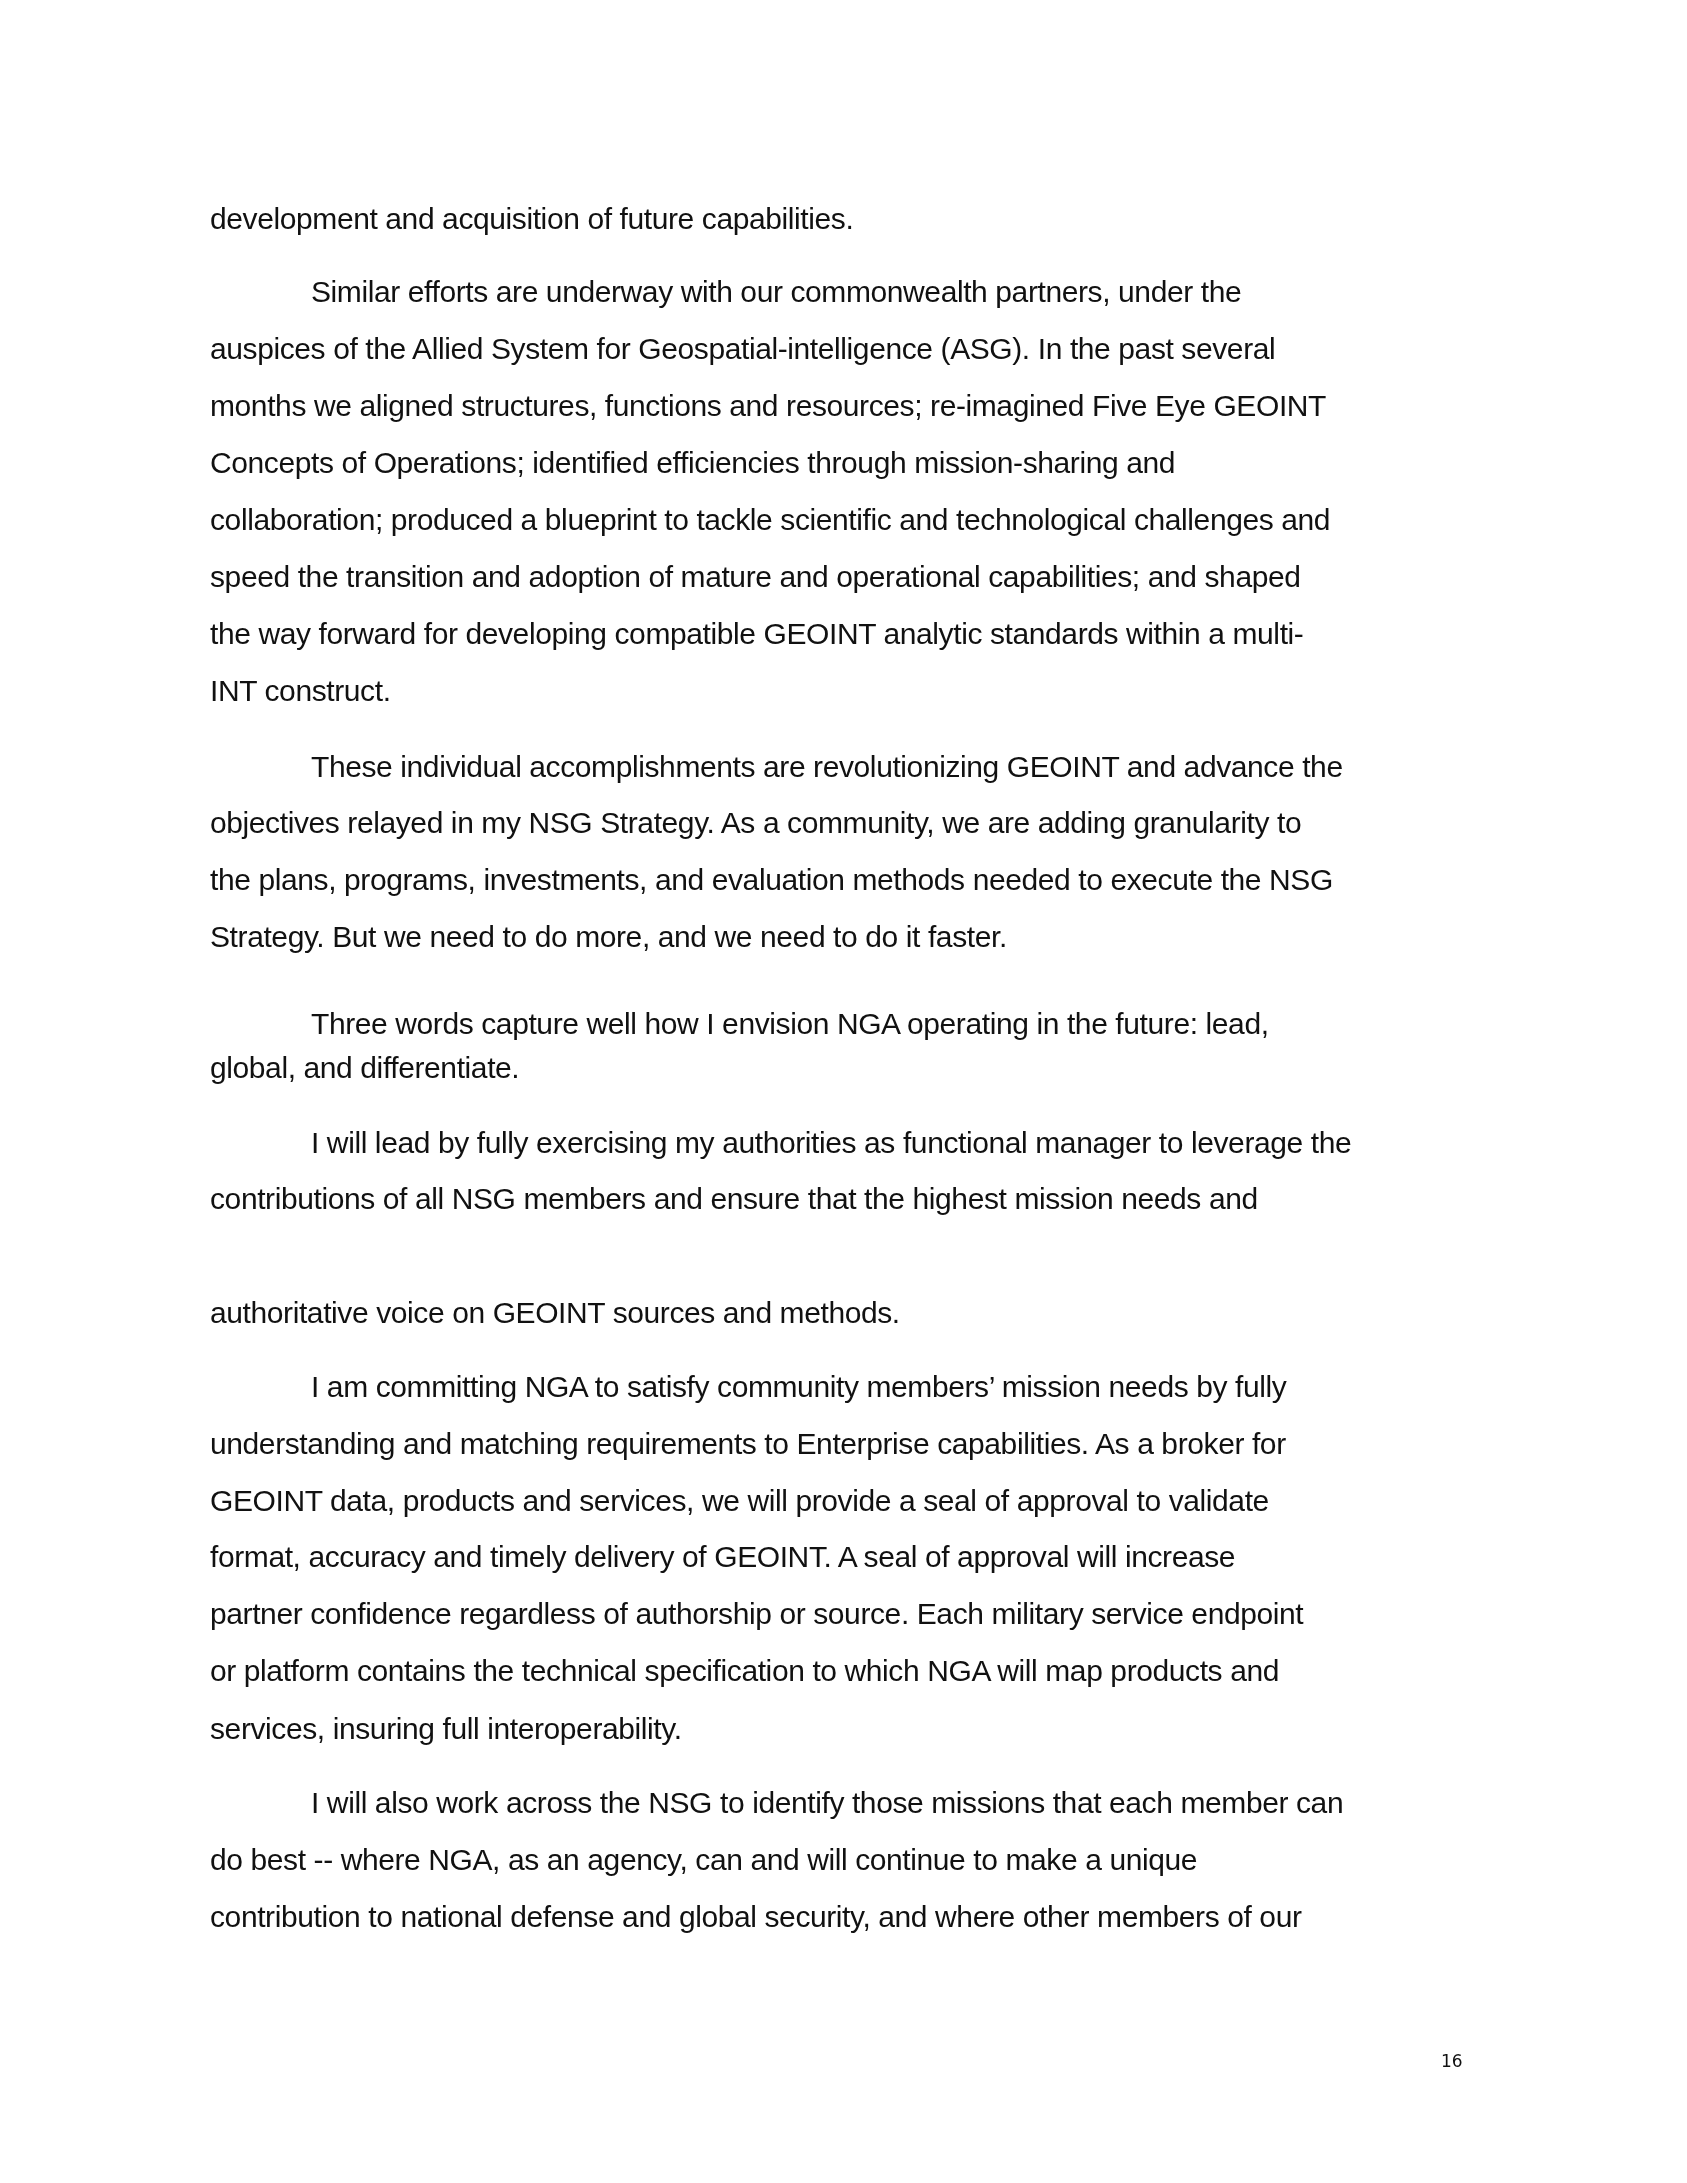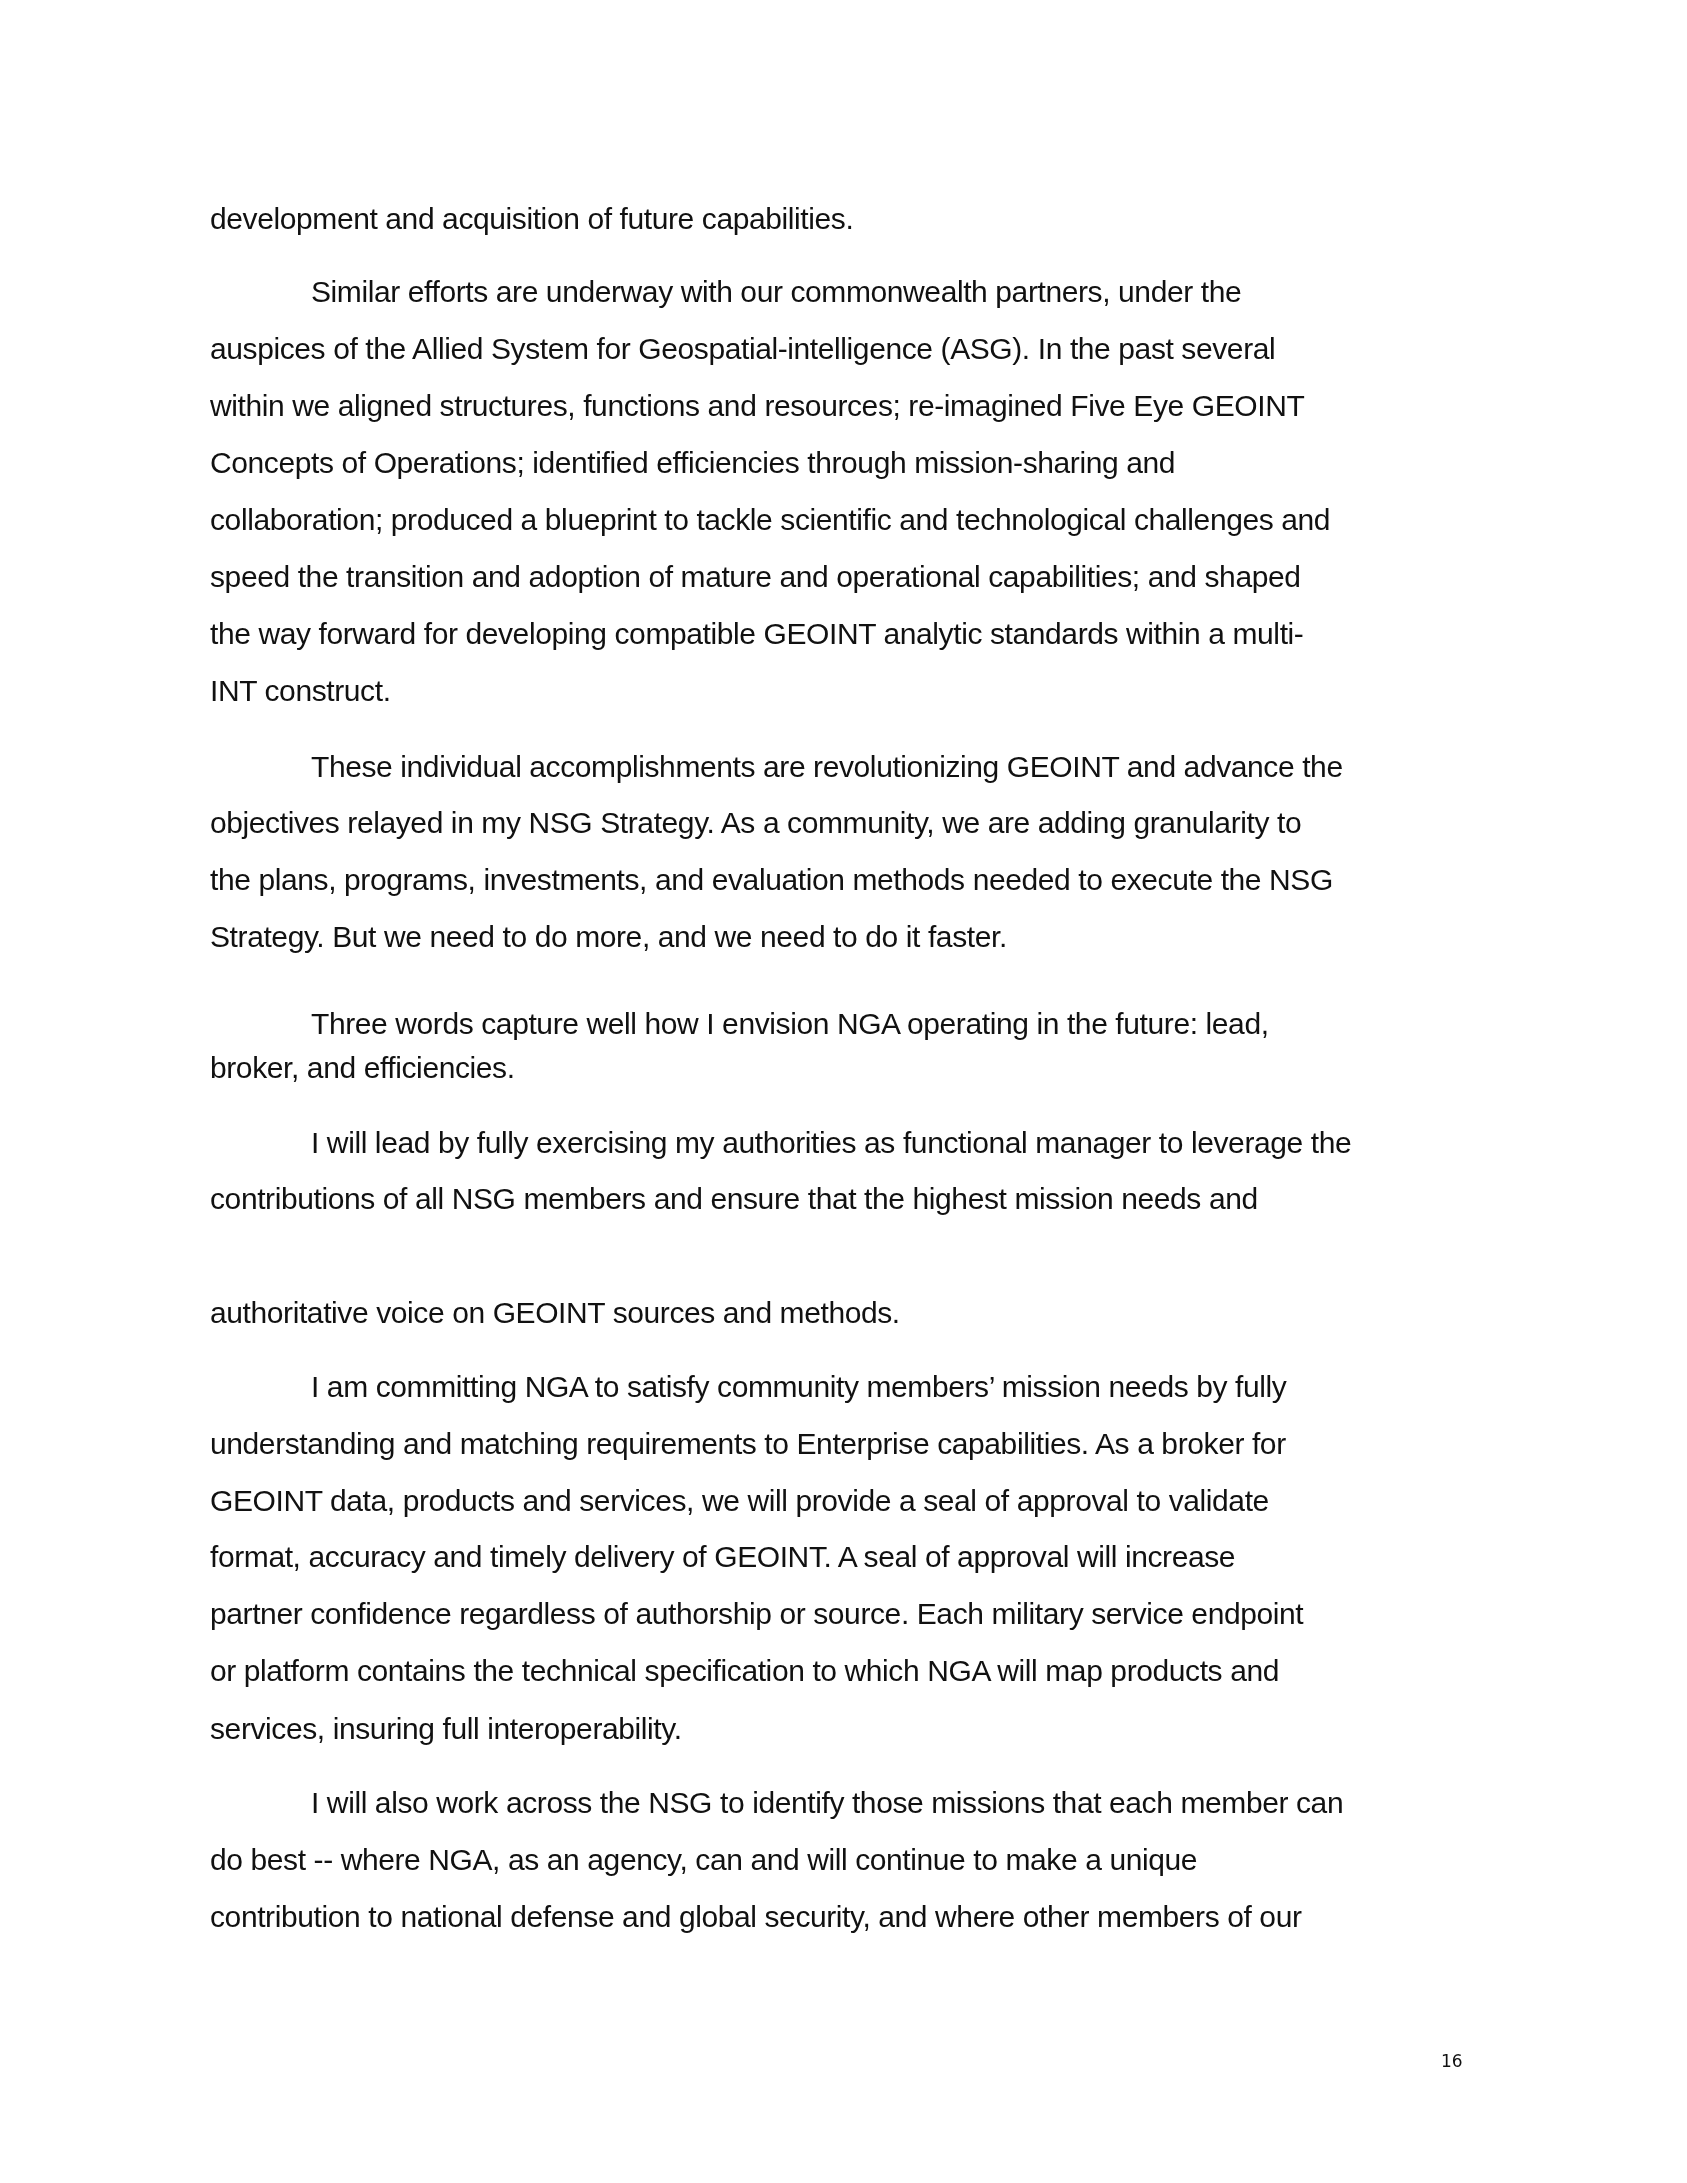--- a/index.html
+++ b/index.html
@@ -19,34 +19,34 @@
 </style>
 </head>
 <body>
 
 <div class="page">
 
   <div class="line" style="top:219px">development and acquisition of future capabilities.</div>
 
   <div class="line indent" style="top:292px">Similar efforts are underway with our commonwealth partners, under the</div>
   <div class="line" style="top:349px">auspices of the Allied System for Geospatial-intelligence (ASG).  In the past several</div>
-  <div class="line" style="top:406px">within we aligned structures, functions and resources; re-imagined Five Eye GEOINT</div>
+  <div class="line" style="top:406px">months we aligned structures, functions and resources; re-imagined Five Eye GEOINT</div>
   <div class="line" style="top:463px">Concepts of Operations; identified efficiencies through mission-sharing and</div>
   <div class="line" style="top:520px">collaboration; produced a blueprint to tackle scientific and technological challenges and</div>
   <div class="line" style="top:577px">speed the transition and adoption of mature and operational capabilities; and shaped</div>
   <div class="line" style="top:634px">the way forward for developing compatible GEOINT analytic standards within a multi-</div>
   <div class="line" style="top:691px">INT construct.</div>
 
   <div class="line indent" style="top:767px">These individual accomplishments are revolutionizing GEOINT and advance the</div>
   <div class="line" style="top:823px">objectives relayed in my NSG Strategy.  As a community, we are adding granularity to</div>
   <div class="line" style="top:880px">the plans, programs, investments, and evaluation methods needed to execute the NSG</div>
   <div class="line" style="top:937px">Strategy.   But we need to do more, and we need to do it faster.</div>
 
   <div class="line indent" style="top:1024px">Three words capture well how I envision NGA operating in the future:  lead,</div>
-  <div class="line" style="top:1068px">broker, and efficiencies.</div>
+  <div class="line" style="top:1068px">global, and differentiate.</div>
 
   <div class="line indent" style="top:1143px">I will lead by fully exercising my authorities as functional manager to leverage the</div>
   <div class="line" style="top:1199px">contributions of all NSG members and ensure that the highest mission needs and</div>
   <div class="line" style="top:1313px">authoritative voice on GEOINT sources and methods.</div>
 
   <div class="line indent" style="top:1387px">I am committing NGA to satisfy community members’ mission needs by fully</div>
   <div class="line" style="top:1444px">understanding and matching requirements to Enterprise capabilities. As a broker for</div>
   <div class="line" style="top:1501px">GEOINT data, products and services, we will provide a seal of approval to validate</div>
   <div class="line" style="top:1557px">format, accuracy and timely delivery of GEOINT.  A seal of approval will increase</div>
   <div class="line" style="top:1614px">partner confidence regardless of authorship or source.   Each military service endpoint</div>

